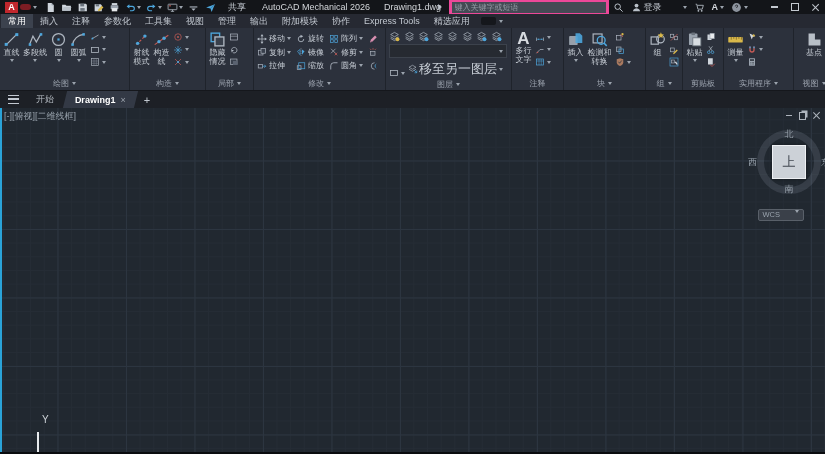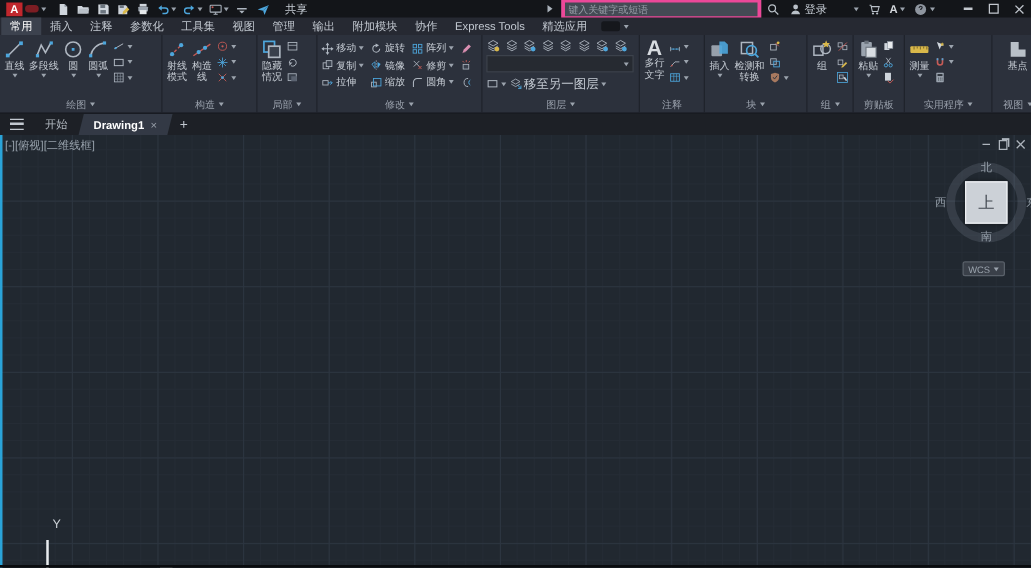--- a/index.html
+++ b/index.html
@@ -49,21 +49,21 @@
   .lbl{font-size:8px;line-height:8.5px;color:#c6ccd4;text-align:center;white-space:nowrap}
   .lbl.w2{width:17px;white-space:normal;word-break:break-all}
   .lbl.w3{width:25px;white-space:normal;word-break:break-all}
   .minicol{display:flex;flex-direction:column;gap:2.5px;padding-top:1px}
   .minibtn{display:flex;align-items:center;gap:1.5px}
   .mod-grid{display:grid;grid-template-columns:max-content max-content max-content max-content;gap:2.5px 5px;font-size:8px;align-content:start;padding-top:1px}
   .modbtn{display:flex;align-items:center;gap:2px;color:#c6ccd4;white-space:nowrap}
   .layercol{display:flex;flex-direction:column;gap:2px;width:118px}
   .layer-icons{display:flex;gap:3.5px;align-items:center}
   .layer-dd{height:12px;background:#262a31;border:1px solid #3c424c;display:flex;align-items:center;justify-content:flex-end;padding:0 3px}
-  .layer-r3{display:flex;align-items:center;gap:3px;font-size:10px;white-space:nowrap}
+  .layer-r3{display:flex;align-items:flex-end;gap:3px;font-size:13px;white-space:nowrap}
   .bigA{font-size:17px;line-height:15px;font-weight:bold;color:#d7dbe0}
 
   
   .notif{position:absolute;top:19px;left:497px;width:216px;height:20px;border-radius:2px;
          background:rgba(96,102,114,0.22);display:flex;align-items:center;gap:5px;
          padding:0 5px;font-size:8.5px;color:rgba(210,215,224,0.45);pointer-events:none;z-index:15}
   .notif .nx{margin-left:auto;position:relative;width:7px;height:7px;opacity:.5}
   .notif .nx::before,.notif .nx::after{content:"";position:absolute;left:3px;top:0;width:1.2px;height:8px;background:#cfd4db}
   .notif .nx::before{transform:rotate(45deg)}.notif .nx::after{transform:rotate(-45deg)}
 
@@ -97,21 +97,21 @@
   .vx::before{transform:rotate(45deg)}.vx::after{transform:rotate(-45deg)}
   .viewcube{position:absolute;top:22px;right:4px;width:64px;height:64px}
   .vc-ring{position:absolute;inset:0;border-radius:50%;border:7px solid rgba(150,162,175,0.18);box-sizing:border-box}
   .vc-face{position:absolute;left:15px;top:15px;width:32px;height:32px;background:#ccd1d7;border:1px solid #eef0f3;
            display:flex;align-items:center;justify-content:center;font-size:13px;color:#414750;box-shadow:0 0 4px rgba(0,0,0,.4)}
   .vc-n{position:absolute;top:-2px;left:50%;transform:translateX(-50%);font-size:9px;color:#98a2ac}
   .vc-s{position:absolute;bottom:-2px;left:50%;transform:translateX(-50%);font-size:9px;color:#98a2ac}
   .vc-w{position:absolute;left:-9px;top:50%;transform:translateY(-50%);font-size:9px;color:#98a2ac}
   .vc-e{position:absolute;right:-9px;top:50%;transform:translateY(-50%);font-size:9px;color:#98a2ac}
   .wcs{position:absolute;top:101px;right:21px;height:10px;background:#3a4049;border:1px solid #596069;border-radius:2px;
-       display:flex;align-items:center;gap:3px;padding:0 4px;font-size:7.5px;color:#9aa3ad}
+       display:flex;align-items:flex-start;gap:15px;padding:0 4px;font-size:7.5px;color:#9aa3ad}
   .ucs-y-label{position:absolute;left:42px;bottom:30px;font-size:10px;color:#ccd1d6}
   .ucs-y-line{position:absolute;left:37px;bottom:0;width:2px;height:23px;background:#e8ebee}
   .ucs-tick{position:absolute;left:128px;bottom:1px;width:10px;height:2px;background:#e8ebee}
   .bottom-strip{position:absolute;left:0;right:0;bottom:0;height:3px;background:#0a0c0f}
 </style>
 </head>
 <body>
 
 <div class="titlebar">
   <div class="logo">
@@ -189,20 +189,24 @@
       </span>
   </div>
   <div class="share">
     <span class="ic ic11">
         <svg viewBox="0 0 20 20" xmlns="http://www.w3.org/2000/svg">
           <path d="M2 10l16-6-6 14-2-6z" fill="#4da6dc"></path>
           <path d="M10 12l8-8" stroke="#2e6f96" stroke-width="1"></path>
         </svg>
       </span>
     <span>共享</span>
+  </div>
+  <div class="t-title">
+    <span>AutoCAD Mechanical 2026</span>
+    <span>Drawing1.dwg</span>
   </div>
   <div class="t-right">
     <span class="trir"></span>
     <div class="search-wrap">
       <input class="search-input" placeholder="键入关键字或短语" style="">
       <span class="ic ic11">
           <svg viewBox="0 0 20 20" xmlns="http://www.w3.org/2000/svg">
             <circle cx="8.5" cy="8.5" r="5" fill="none" stroke="#b9c0c8" stroke-width="1.8"></circle>
             <path d="M12.5 12.5l5 5" stroke="#b9c0c8" stroke-width="1.8"></path>
           </svg>

